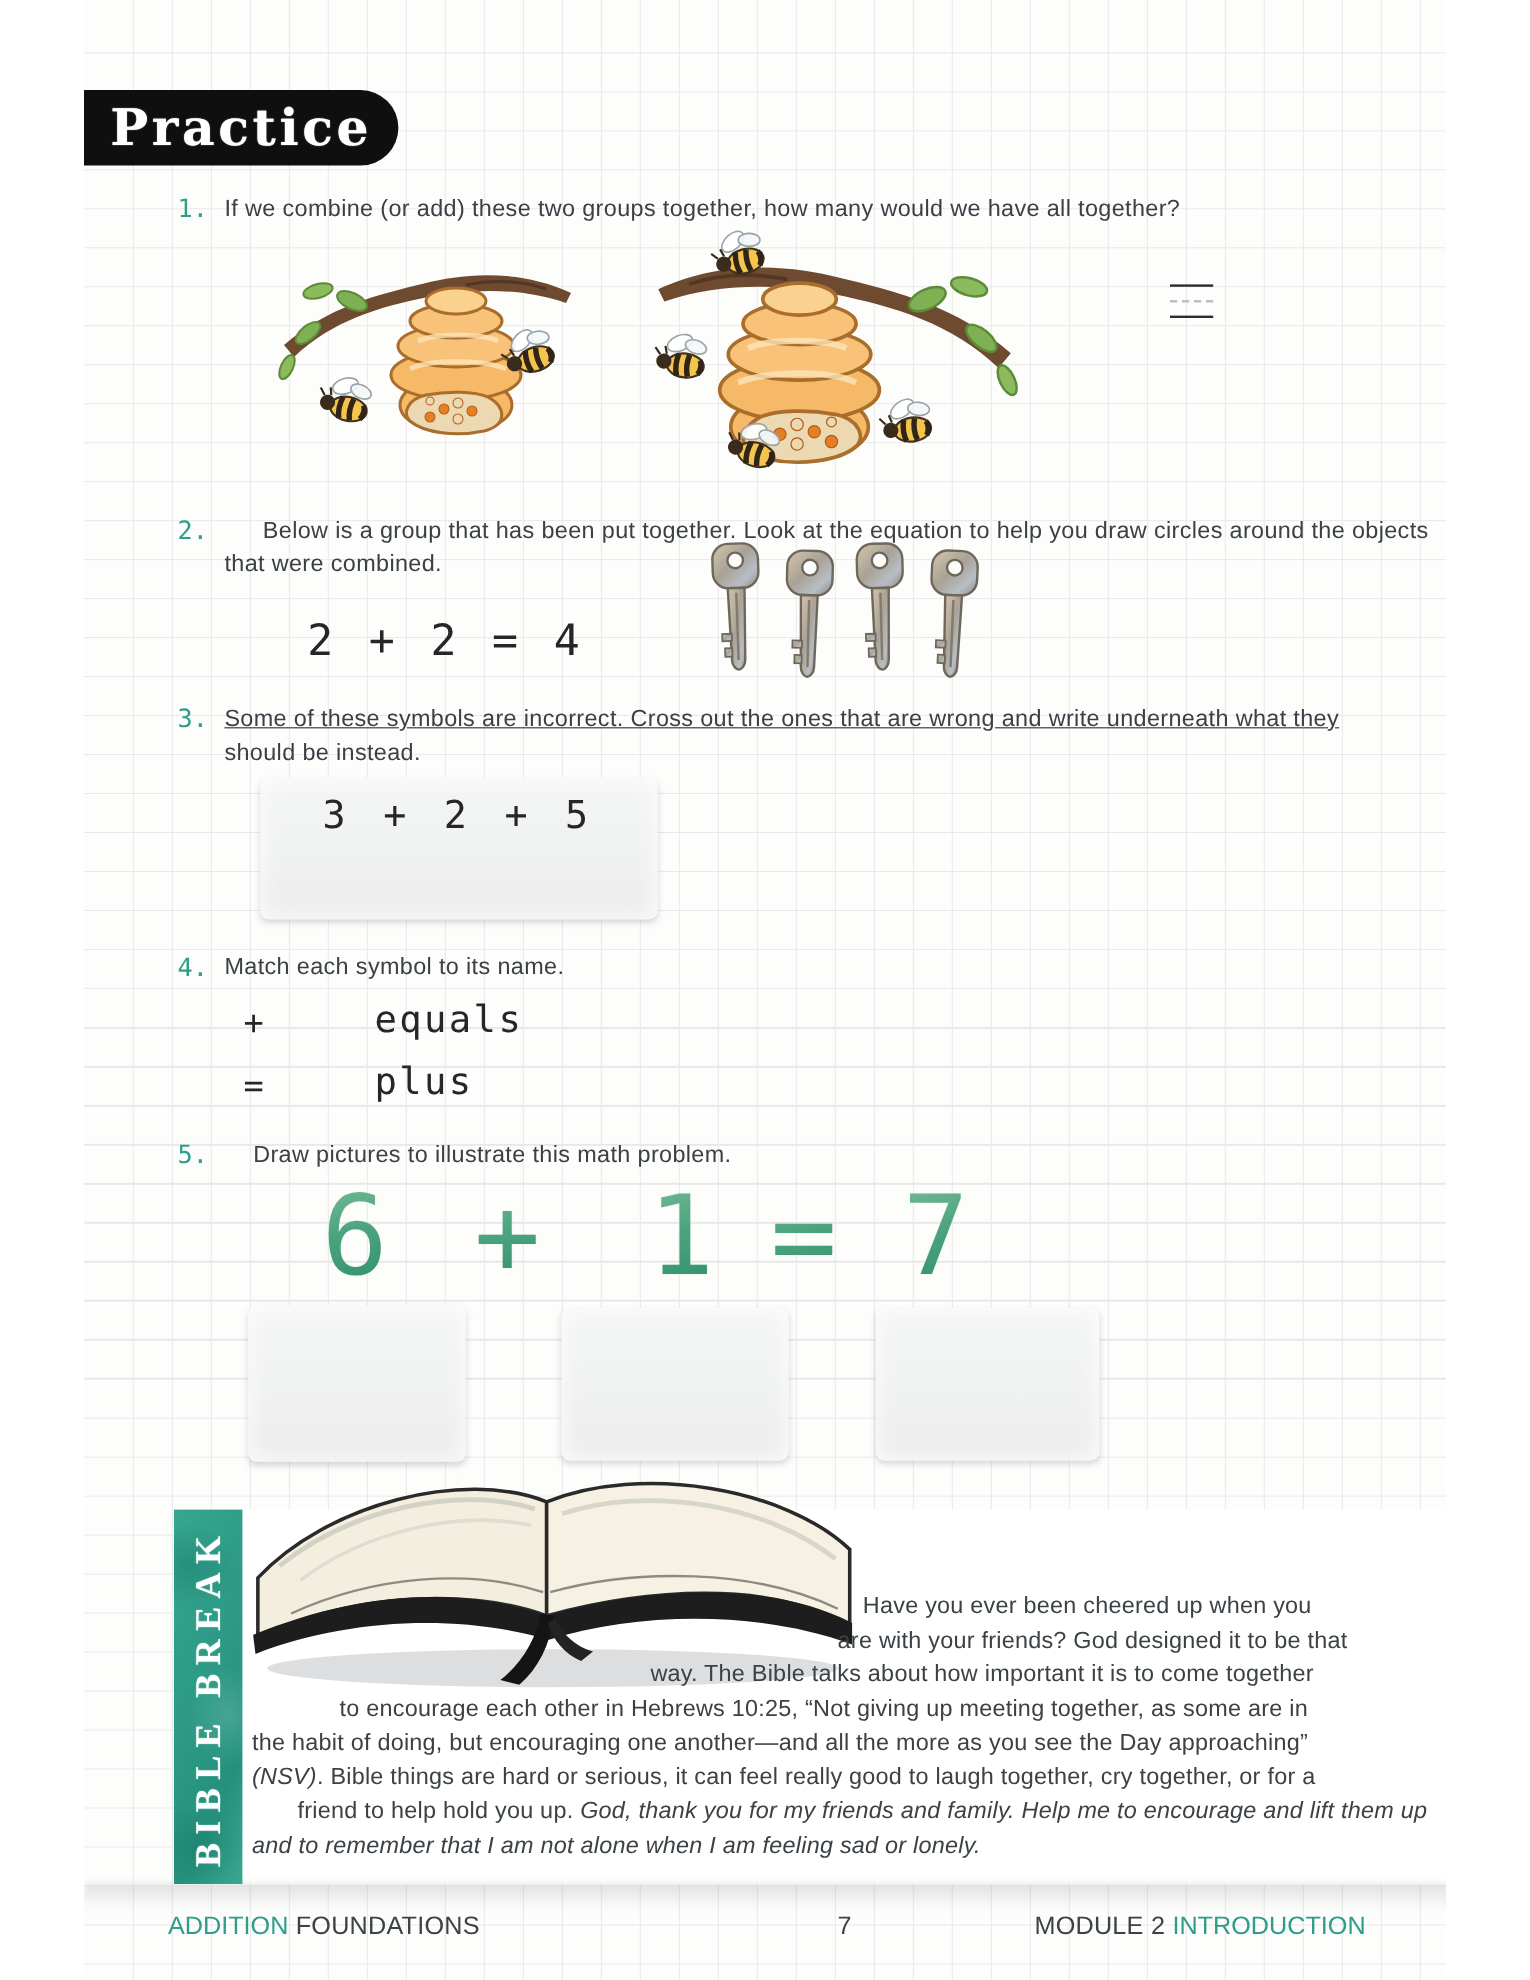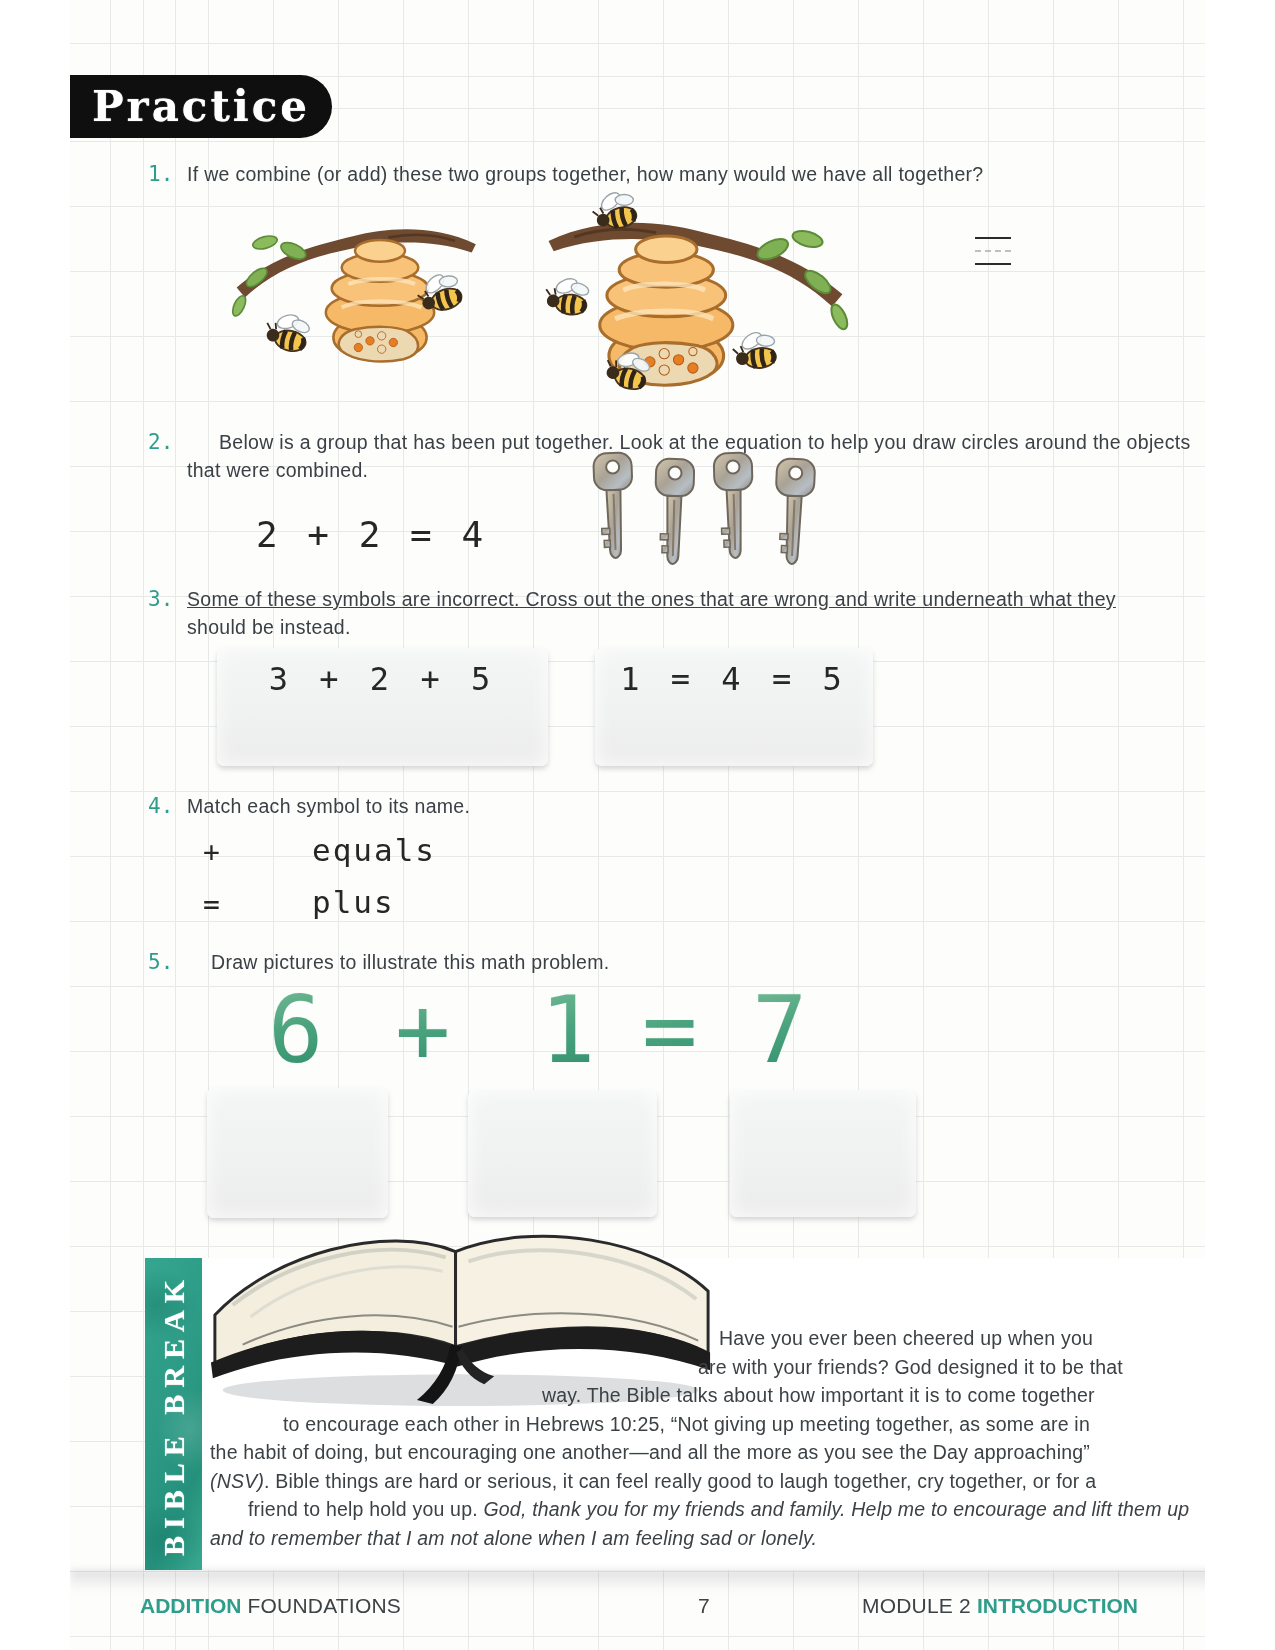--- a/index.html
+++ b/index.html
@@ -71,21 +71,21 @@
   .smudge-right{
     left:1198px;top:1262px;width:46px;height:302px;filter:blur(3px);opacity:.55;
     background:linear-gradient(to right, rgba(120,126,128,.45), rgba(160,164,166,.15) 60%, transparent);
   }
   .smudge-bottom{
     left:0;top:1570px;width:1275px;height:24px;filter:blur(3px);opacity:.5;
     background:linear-gradient(to bottom, rgba(130,134,136,.5), rgba(170,174,176,.12) 70%, transparent);
   }
   
   .footer{top:1594px;font-size:21px;letter-spacing:.2px;color:#3c4245;}
-  .footer .accent{color:var(--accent,#2e9d8b);font-weight:700;letter-spacing:0;}
+  .footer .accent{color:var(--accent,#2e9d8b);font-weight:400;letter-spacing:0;}
   
   .sprite{position:absolute;width:0;height:0;overflow:hidden;}
   .mirror{transform:scaleX(-1);}
 </style>
 </head>
 <body>
 
 <div class="page">
 
   <svg class="sprite" aria-hidden="true">
@@ -197,23 +197,20 @@
         <use href="#sym-key"></use>
       </svg>
     </div>
 
   <div class="abs qnum" style="left:78px;top:585px;">3.</div>
   <div class="abs qtext" style="left:117px;top:585px;white-space:nowrap;text-decoration:underline;">Some of these symbols are incorrect. Cross out the ones that are wrong and write underneath what they</div>
   <div class="abs qtext" style="left:117px;top:613px;">should be instead.</div>
   <div class="abs graybox" style="left:147px;top:648px;width:331px;height:118px;">
     <span class="eq hand">3 + 2 + 5</span>
   </div>
-  <div class="abs graybox" style="left:525px;top:648px;width:278px;height:118px;">
-    <span class="eq hand">1 = 4 = 5</span>
-  </div>
 
   <div class="abs qnum" style="left:78px;top:792px;">4.</div>
   <div class="abs qtext" style="left:117px;top:792px;">Match each symbol to its name.</div>
   <div class="abs hand" style="left:133px;top:836px;font-size:28px;">+</div>
   <div class="abs hand" style="left:242px;top:832px;font-size:31px;letter-spacing:2px;">equals</div>
   <div class="abs hand" style="left:133px;top:888px;font-size:28px;">=</div>
   <div class="abs hand" style="left:242px;top:884px;font-size:31px;letter-spacing:2px;">plus</div>
 
   <div class="abs qnum" style="left:78px;top:948px;">5.</div>
   <div class="abs qtext" style="left:117px;top:948px;margin-left:24px;">Draw pictures to illustrate this math problem.</div>

